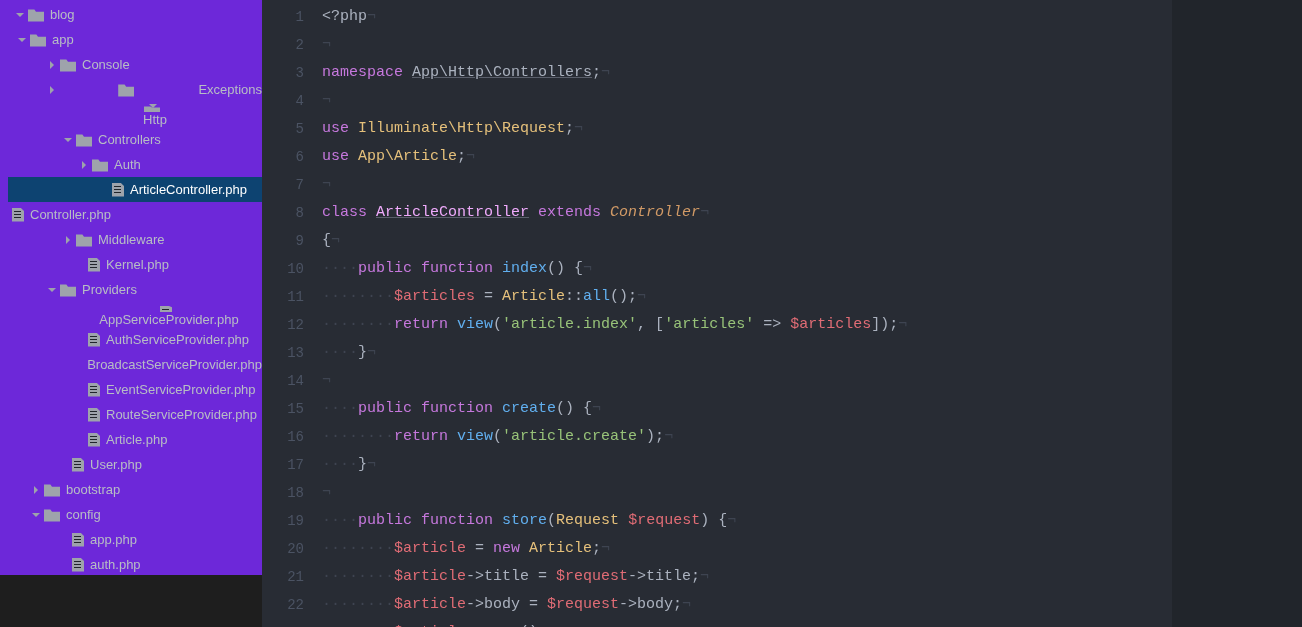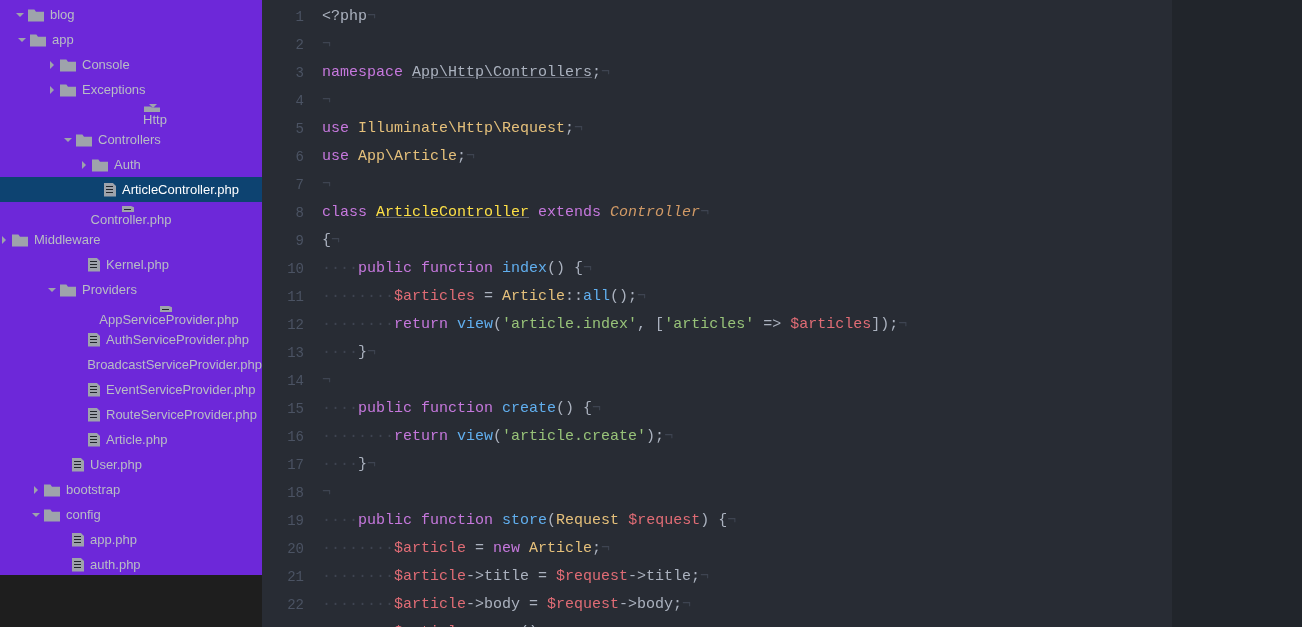--- a/index.html
+++ b/index.html
@@ -59,21 +59,21 @@
   }
   .gutter div { height:28px; line-height:28px; padding-right:18px; font-size:14px; }
   .code {
     flex:1; padding-top:3px; white-space:pre; color:#abb2bf; position:relative;
   }
   .code .line { height:28px; line-height:28px; }
   .ws { color:#3e4451; }
   .tag { color:#abb2bf; }
   .kw { color:#c678dd; }
   .cls { color:#e5c07b; }
-  .clsu { color:#fde047; text-decoration:underline; text-decoration-color:#5a5f6b;}
+  .clsu { color:#f0abfc; text-decoration:underline; text-decoration-color:#5a5f6b;}
   .fn { color:#61afef; }
   .var { color:#e06c75; }
   .str { color:#98c379; }
   .op { color:#abb2bf; }
   .ns { color:#abb2bf; text-decoration:underline; text-decoration-color:#5a5f6b;}
   .nsop{ color:#abb2bf;}
   .ctrl { color:#d19a66; font-style:italic; }
   .right-edge { position:absolute; right:0; top:0; width:130px; height:100%; background:#21252b; }
 </style>
 </head>
@@ -88,51 +88,51 @@
     <div class="tree-row" style="padding-left: 18px;">
       <span class="arrow down"></span>
       <span class="icon folder-open"></span>
       <span class="label">app</span>
     </div>
     <div class="tree-row" style="padding-left: 48px;">
       <span class="arrow right"></span>
       <span class="icon folder"></span>
       <span class="label">Console</span>
     </div>
-    <div class="tree-row" style="padding-left: 48px;">
+    <div class="tree-row" style="padding-left: 48px; justify-content: space-between;">
       <span class="arrow right"></span>
       <span class="icon folder"></span>
       <span class="label">Exceptions</span>
     </div>
     <div class="tree-row" style="padding-left: 48px; flex-direction: column;">
       <span class="arrow down"></span>
       <span class="icon folder-open"></span>
       <span class="label">Http</span>
     </div>
     <div class="tree-row" style="padding-left: 64px;">
       <span class="arrow down"></span>
       <span class="icon folder-open"></span>
       <span class="label">Controllers</span>
     </div>
     <div class="tree-row" style="padding-left: 80px;">
       <span class="arrow right"></span>
       <span class="icon folder"></span>
       <span class="label">Auth</span>
     </div>
-    <div class="tree-row selected" style="padding-left: 92px;">
+    <div class="tree-row selected" style="padding-left: 92px; margin-left: 8px;">
       <span class="arrow none"></span>
       <span class="icon file"></span>
       <span class="label">ArticleController.php</span>
     </div>
-    <div class="tree-row" style=" flex-direction: column;">
+    <div class="tree-row" style="">
       <span class="arrow none"></span>
       <span class="icon file"></span>
       <span class="label">Controller.php</span>
     </div>
-    <div class="tree-row" style="">
+    <div class="tree-row" style="padding-left: 64px;">
       <span class="arrow right"></span>
       <span class="icon folder"></span>
       <span class="label">Middleware</span>
     </div>
     <div class="tree-row" style="padding-left: 76px;">
       <span class="arrow none"></span>
       <span class="icon file"></span>
       <span class="label">Kernel.php</span>
     </div>
     <div class="tree-row" style="padding-left: 48px;">

